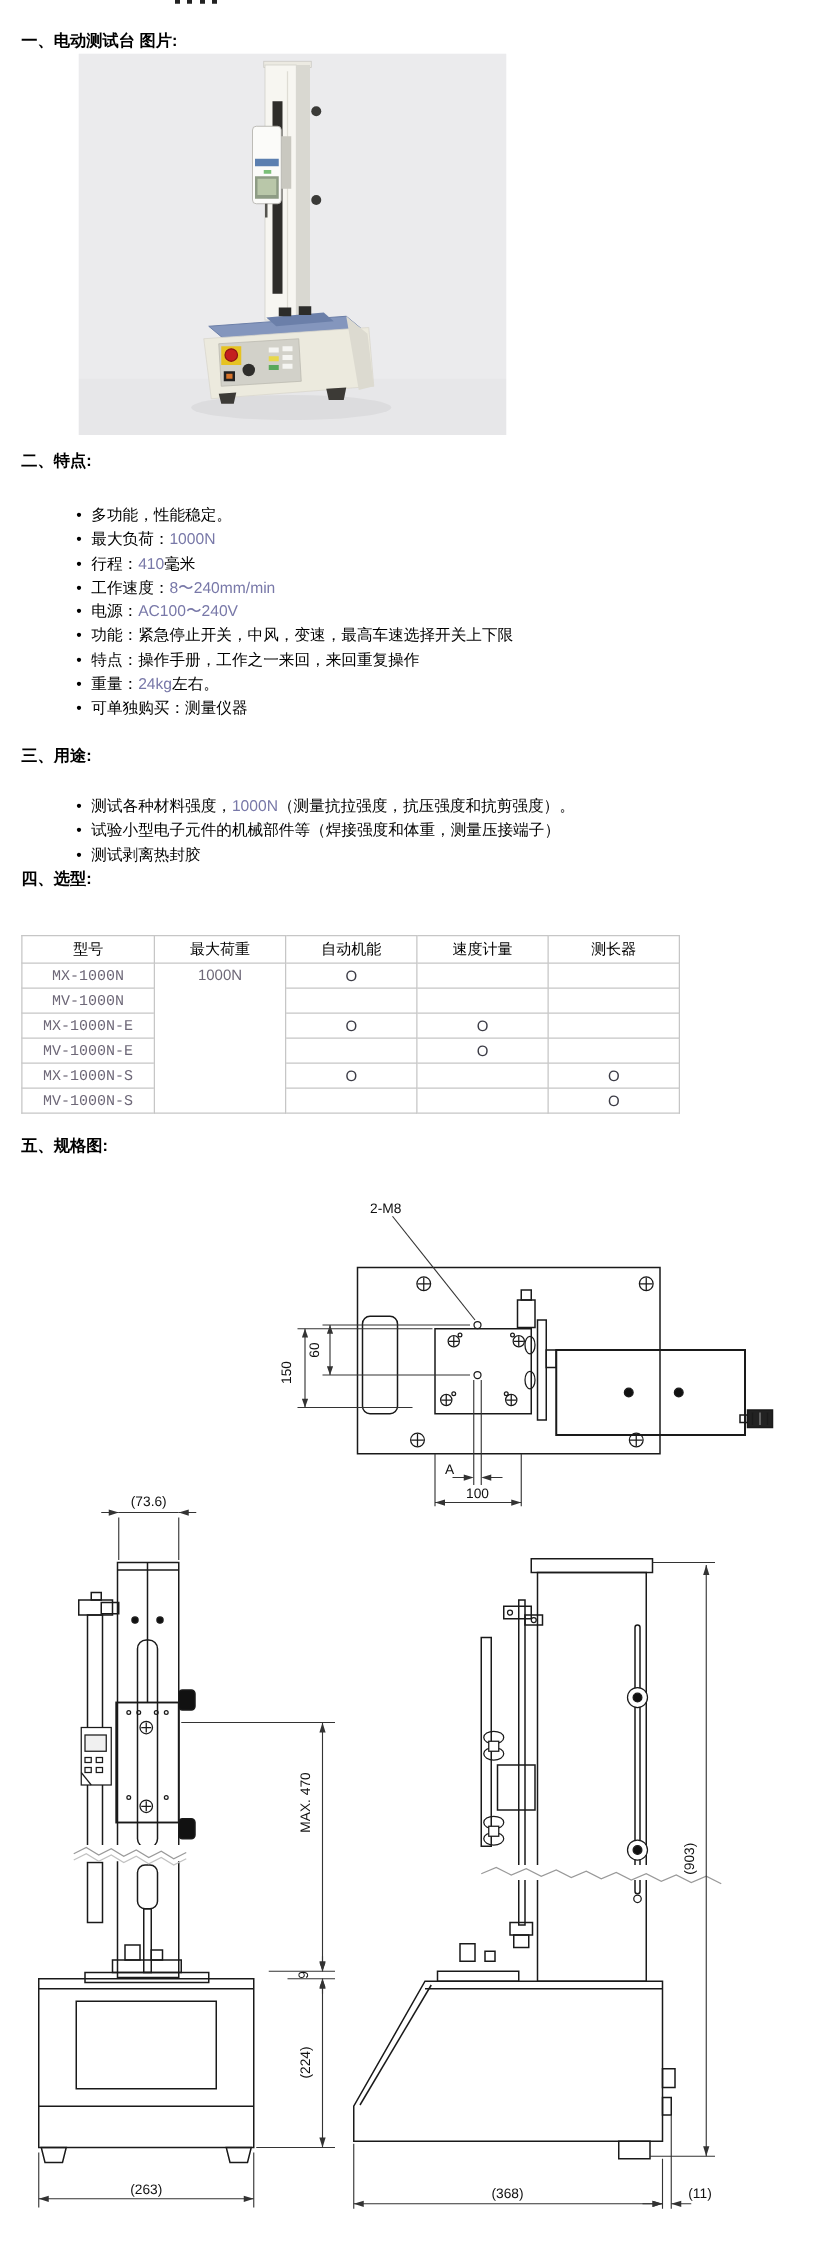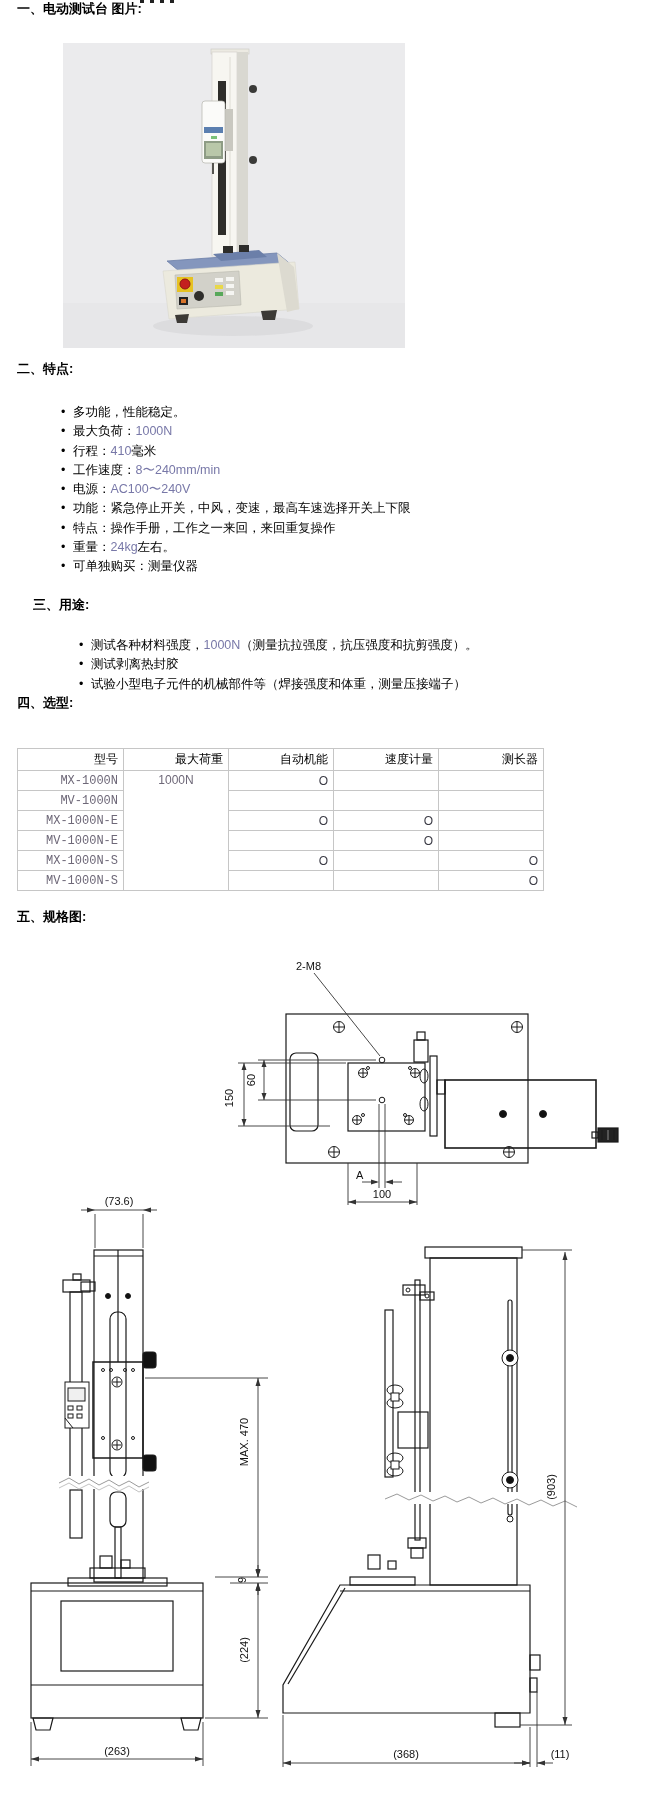--- a/index.html
+++ b/index.html
@@ -9,36 +9,36 @@
         background:repeating-linear-gradient(90deg,#222 0 4px,transparent 4px 10px);}
   .sec-title{position:absolute;font-size:13px;font-weight:bold;white-space:nowrap;}
   .photo{position:absolute;left:63px;top:43px;width:342px;height:305px;background:#ebebed;}
   .blist{position:absolute;margin:12px;padding:0;list-style:none;font-size:12.5px;}
   .blist li{position:relative;line-height:19.3px;padding-left:12px;white-space:nowrap;}
   .blist li::before{content:"\2022";position:absolute;left:0;top:0;color:#000;}
   .muted{color:#7878a8;}
   .mtable{position:absolute;left:17px;top:748px;width:526px;border-collapse:collapse;
           font-size:12px;table-layout:fixed;}
   .mtable th,.mtable td{border:1px solid #c6c6c6;padding:2px 5px;height:15px;
-          text-align:right;font-weight:normal;white-space:nowrap;overflow:hidden;}
+          text-align:center;font-weight:normal;white-space:nowrap;overflow:hidden;}
   .mtable th{color:#000;}
   .mtable td.model{color:#6e6878;font-family:Liberation Mono, monospace;}
   .mtable td.load{color:#6e6878;text-align:center;vertical-align:top;}
   .mtable td.mark{color:#3c3c46;}
   .dwg{position:absolute;}
   svg text.cad{font-family:"Liberation Sans","DejaVu Sans",sans-serif;font-size:11px;fill:#111;}
 </style>
 </head>
 <body>
 
 <div id="page">
 
   <div class="frag"></div>
 
-  <div class="sec-title" style="left:17px;top:0;">一、电动测试台 图片:</div>
+  <div class="sec-title" style="left:17px;top:24px;">一、电动测试台 图片:</div>
 
   <div class="photo">
     <svg width="342" height="305" viewBox="0 0 342 305">
       <rect x="0" y="0" width="342" height="305" fill="#ebebed"></rect>
       <rect x="0" y="260" width="342" height="45" fill="#e7e7e9"></rect>
       <ellipse cx="170" cy="283" rx="80" ry="10" fill="#dcdcde"></ellipse>
 
       <g>
         <rect x="148" y="6" width="38" height="5" fill="#eceae2" stroke="#c9c8c2" stroke-width="0.6"></rect>
         <rect x="149" y="9" width="25" height="204" fill="#f7f6f1" stroke="#cfcec8" stroke-width="0.6"></rect>
@@ -93,26 +93,26 @@
     <li><span>最大负荷：</span><span class="muted">1000N</span><span></span></li>
     <li><span>行程：</span><span class="muted">410</span><span>毫米</span></li>
     <li><span>工作速度：</span><span class="muted">8〜240mm/min</span><span></span></li>
     <li><span>电源：</span><span class="muted">AC100〜240V</span><span></span></li>
     <li><span>功能：紧急停止开关，中风，变速，最高车速选择开关上下限</span><span class="muted"></span><span></span></li>
     <li><span>特点：操作手册，工作之一来回，来回重复操作</span><span class="muted"></span><span></span></li>
     <li><span>重量：</span><span class="muted">24kg</span><span>左右。</span></li>
     <li><span>可单独购买：测量仪器</span><span class="muted"></span><span></span></li>
   </ul>
 
-  <div class="sec-title" style="left:17px;top:596px;margin-left:16px;">三、用途:</div>
-
-  <ul class="blist" style="left:67px;top:624px;">
+  <div class="sec-title" style="left:17px;top:596px;">三、用途:</div>
+
+  <ul class="blist" style="left:49px;top:624px;">
     <li><span>测试各种材料强度，</span><span class="muted">1000N</span><span>（测量抗拉强度，抗压强度和抗剪强度）。</span></li>
+    <li><span>试验小型电子元件的机械部件等（焊接强度和体重，测量压接端子）</span><span class="muted"></span><span></span></li>
     <li><span>测试剥离热封胶</span><span class="muted"></span><span></span></li>
-    <li><span>试验小型电子元件的机械部件等（焊接强度和体重，测量压接端子）</span><span class="muted"></span><span></span></li>
   </ul>
 
   <div class="sec-title" style="left:17px;top:694px;">四、选型:</div>
 
   <table class="mtable">
     <colgroup>
         <col style="width:106px">
         <col style="width:105px">
         <col style="width:105px">
         <col style="width:105px">

